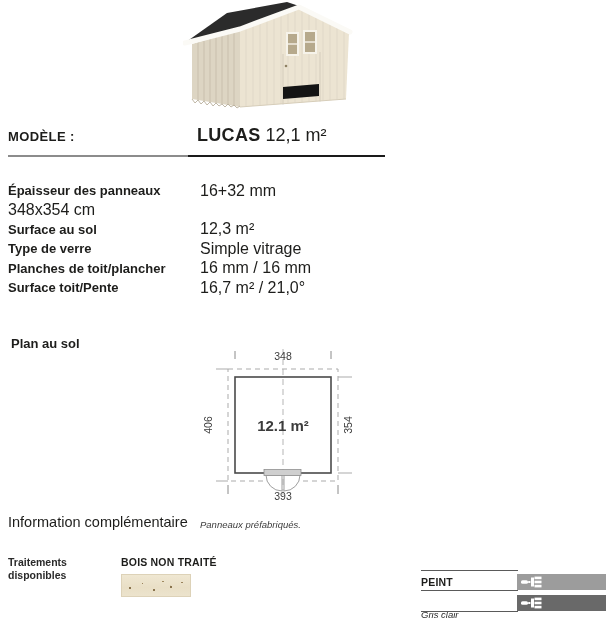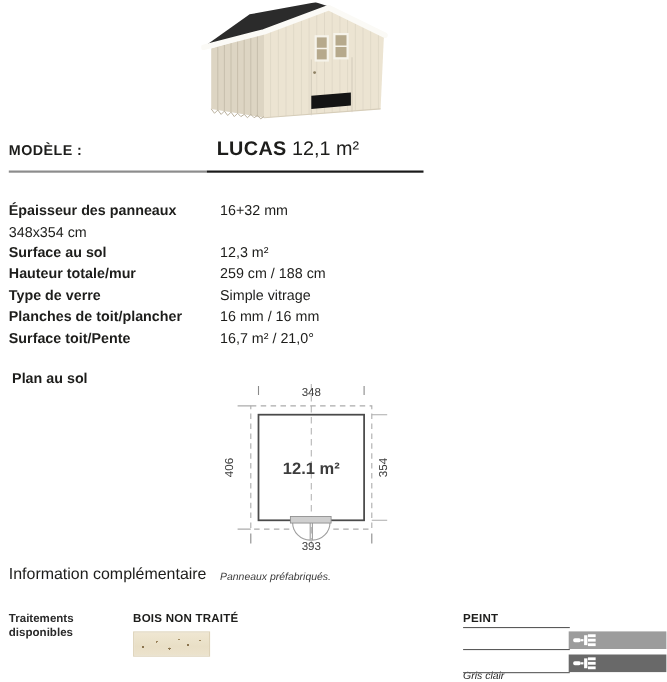--- a/index.html
+++ b/index.html
@@ -15,21 +15,21 @@
   .model-label { left:8px; top:129px; font-size:13px; font-weight:bold; letter-spacing:.4px; }
   .model-title { left:197px; top:125px; font-size:18px; }
   .model-title .name { font-weight:bold; letter-spacing:.3px; }
   .sep-gray  { left:8px;   top:155px; width:180px; height:2px; }
   .sep-black { left:188px; top:155px; width:197px; height:2px; }
 
   
   .specs { left:8px; top:181px; width:400px; }
   .spec-row { display:flex; height:19.4px; align-items:center; }
   .spec-row .lbl { width:192px; font-weight:bold; font-size:13px; }
-  .spec-row .val { font-size:13px; }
+  .spec-row .val { font-size:16px; }
 
   
   .plan-heading { left:11px; top:336px; font-size:13px; font-weight:bold; }
   .plan-svg { left:200px; top:347px; }
   .plan-svg text { font-family:"Liberation Sans","DejaVu Sans",sans-serif; fill:#3c3c3c; }
 
   
   .info-heading { left:8px; top:514px; font-size:14.5px; font-weight:normal;text-align:center; }
   .info-note { left:200px; top:519px; font-size:9.5px; font-style:italic; color:#3c3c3c; }
 
@@ -41,21 +41,21 @@
     background:
       radial-gradient(circle 1.4px at 12% 62%, #8a744e 70%, transparent 72%),
       radial-gradient(circle 1.2px at 30% 40%, #9a835c 70%, transparent 72%),
       radial-gradient(circle 1.5px at 47% 70%, #8a744e 70%, transparent 72%),
       radial-gradient(circle 1.1px at 60% 30%, #a08a60 70%, transparent 72%),
       radial-gradient(circle 1.6px at 72% 55%, #8a744e 70%, transparent 72%),
       radial-gradient(circle 1.1px at 88% 35%, #9a835c 70%, transparent 72%),
       linear-gradient(180deg, #efe7d2 0%, #e9dfc6 60%, #ece3cd 100%);
     border:1px solid #ddd2b8;
   }
-  .paint-label { left:421px; top:556px; font-size:10.5px; font-weight:bold; letter-spacing:.2px;text-align:right; }
+  .paint-label { left:421px; top:576px; font-size:10.5px; font-weight:bold; letter-spacing:.2px;text-align:right; }
   .rule { height:1px; background:#5a5a5a; }
   .paint-option-label { font-size:9.5px; font-style:italic; color:#2a2a2a;margin-top:32px; }
   .paint-swatch { width:89px; height:16px; display:flex; align-items:center; padding-left:4px; }
 
   .shed-svg { left:183px; top:2px; }
 </style>
 </head>
 <body>
 
 <svg class="abs shed-svg" width="170" height="112" viewBox="0 0 170 112">
@@ -136,24 +136,20 @@
     <span class="val">16+32 mm</span>
   </div>
   <div class="spec-row">
     <span class="val">348x354 cm</span>
   </div>
   <div class="spec-row">
     <span class="lbl">Surface au sol</span>
     <span class="val">12,3 m²</span>
   </div>
   <div class="spec-row">
-    <span class="lbl">Hauteur totale/mur</span>
-    <span class="val">259 cm / 188 cm</span>
-  </div>
-  <div class="spec-row">
     <span class="lbl">Type de verre</span>
     <span class="val">Simple vitrage</span>
   </div>
   <div class="spec-row">
     <span class="lbl">Planches de toit/plancher</span>
     <span class="val">16 mm / 16 mm</span>
   </div>
   <div class="spec-row">
     <span class="lbl">Surface toit/Pente</span>
     <span class="val">16,7 m² / 21,0°</span>

